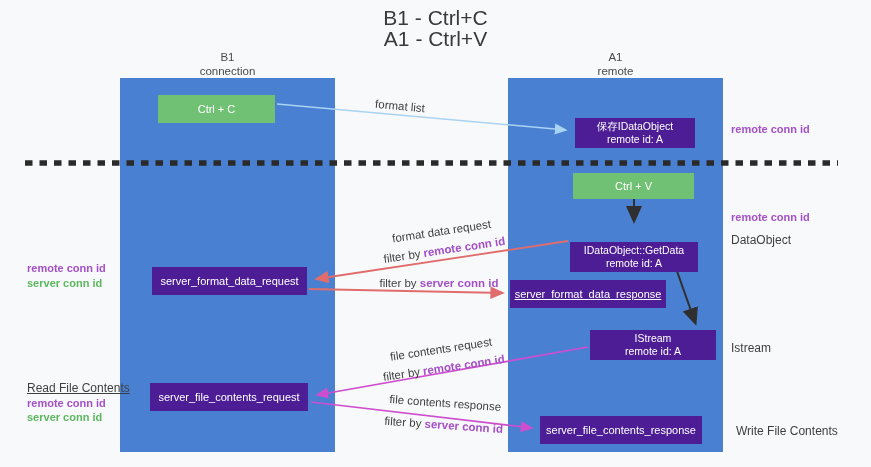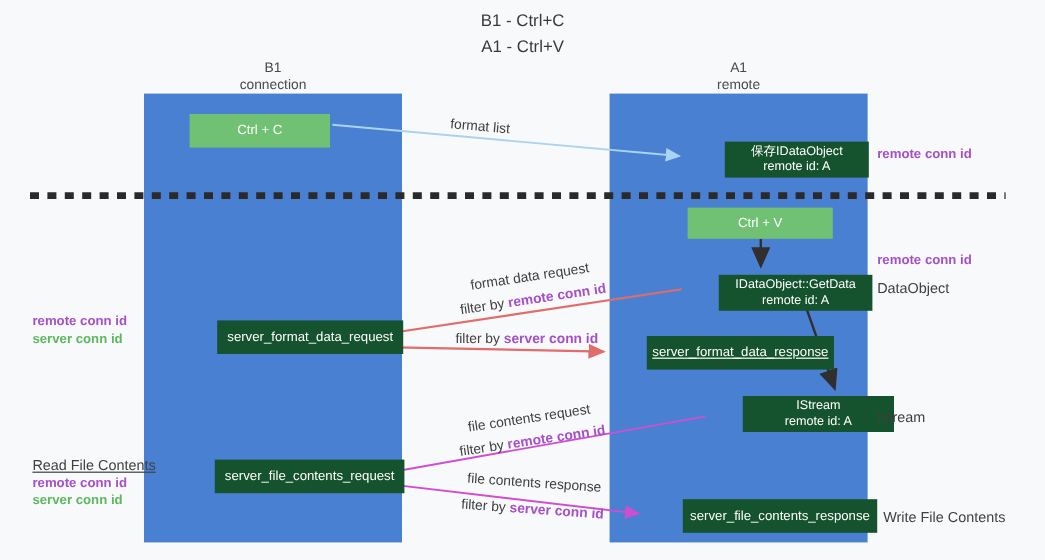--- a/index.html
+++ b/index.html
@@ -3,36 +3,36 @@
 <meta charset="utf-8">
 <style>
   html,body { margin:0; padding:0; }
   .canvas {
     position:relative; width:871px; height:467px;
     background:#f8f9fa; font-family:"Liberation Sans","DejaVu Sans",sans-serif;
     overflow:hidden;
   }
   .title {
     position:absolute; top:7px; left:0; width:871px; text-align:center;
-    font-size:14px; line-height:21px; color:#3a3a3a;
+    font-size:21px; line-height:21px; color:#3a3a3a;
   }
   .lane-header {
     position:absolute; width:215px; text-align:center;
     font-size:11.5px; line-height:14px; color:#4a4a4a;
   }
   .lane {
     position:absolute; top:78px; width:215px; height:374px; background:#4a80d2;
   }
   .overlay { position:absolute; left:0; top:0; pointer-events:none; }
   .node {
     position:absolute; display:flex; flex-direction:column;
     justify-content:center;
     color:#ffffff; text-align:center; font-size:11px; line-height:13px;
   }
-  .node.orange { background:#14532d;margin-left:29px; }
+  .node.orange { background:#4c1d95; }
   .node.green  { background:#71c175; }
   .node.small  { font-size:10.5px; }
   .flow-label {
     position:absolute; text-align:center; font-size:11.5px; color:#3f3f3f;
     line-height:19px; white-space:nowrap;
   }
   .key-purple { color:#a550c8; font-weight:bold; }
   .side-label { position:absolute; font-size:12px; color:#3f3f3f; white-space:nowrap; }
   .plabel { position:absolute; font-size:11px; font-weight:bold; color:#a550c8; white-space:nowrap; }
   .glabel { position:absolute; font-size:11px; font-weight:bold; color:#5cb85f; white-space:nowrap; }
@@ -90,21 +90,21 @@
 
   <div class="node orange small" style="left:575px; top:118px; width:120px; height:30px;">
     <span>保存IDataObject</span>
     <span>remote id: A</span>
   </div>
 
   <div class="node green" style="left:573px; top:173px; width:121px; height:26px;">
     <span>Ctrl + V</span>
   </div>
 
-  <div class="node orange small" style="left:570px; top:229px; width:128px; height:30px;">
+  <div class="node orange small" style="left:570px; top:242px; width:128px; height:30px;">
     <span>IDataObject::GetData</span>
     <span>remote id: A</span>
   </div>
 
   <div class="node orange" style="left:152px; top:267px; width:155px; height:28px;">
     <span>server_format_data_request</span>
   </div>
 
   <div class="node orange" style="left:510px; top:280px; width:156px; height:28px;text-decoration:underline;">
     <span>server_format_data_response</span>

